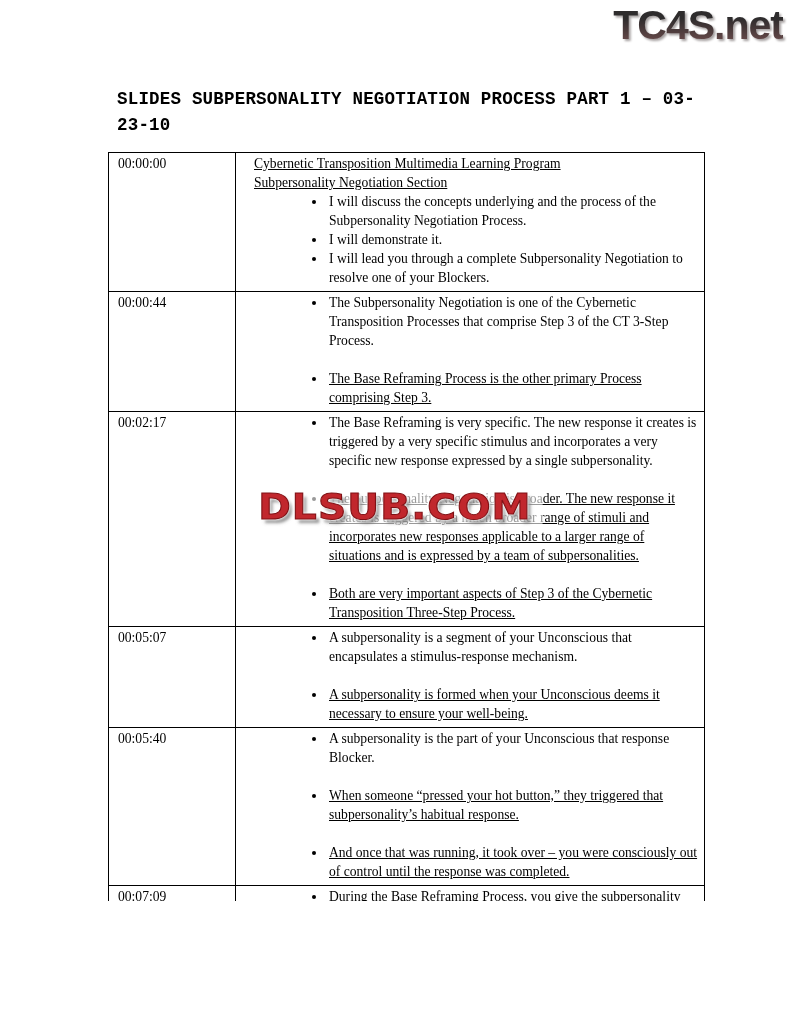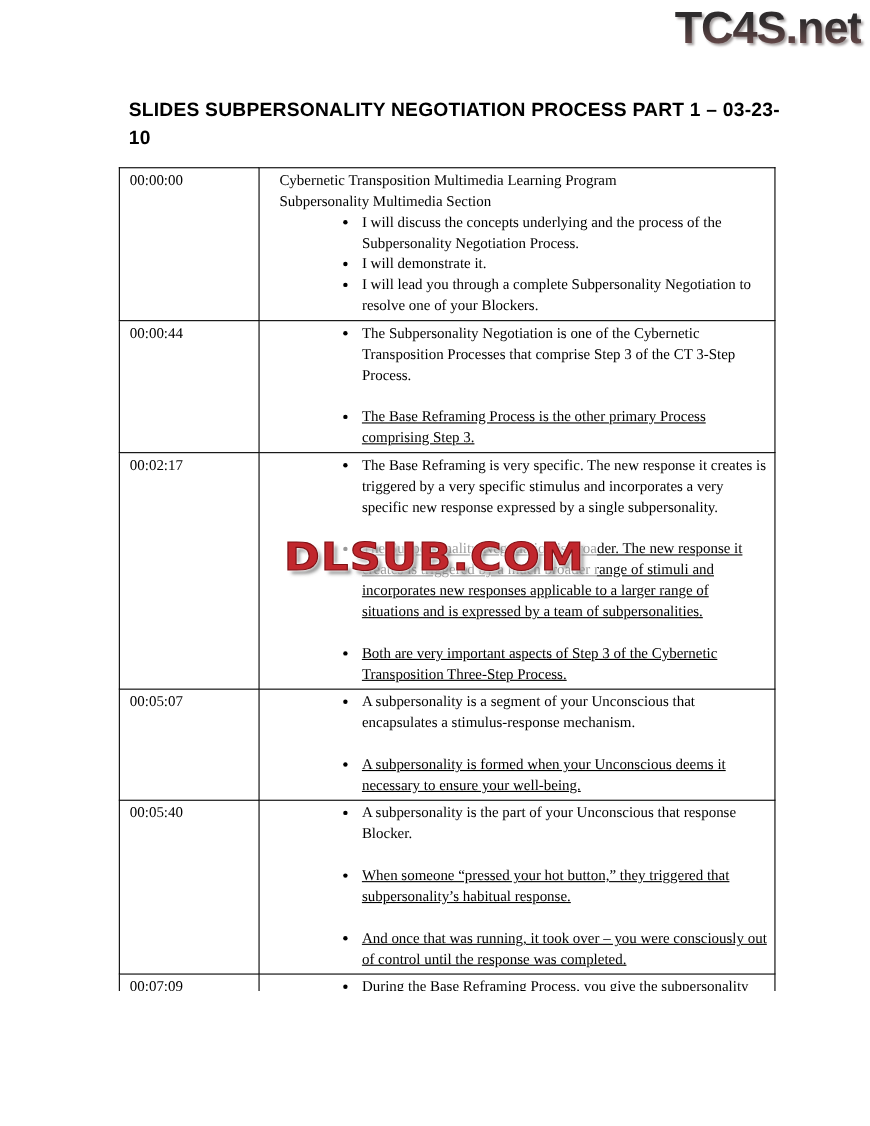--- a/index.html
+++ b/index.html
@@ -30,21 +30,21 @@
     filter: drop-shadow(2px 2px 1px rgba(155,150,150,0.9));
   }
 
   
   .title {
     position: absolute;
     left: 117px;
     top: 86px;
     width: 592px;
     margin: 0;
-    font-family: Liberation Sans, sans-serif;
+    font-family: Liberation Mono, monospace;
     font-weight: bold;
     font-size: 17.5px;
     line-height: 26px;
     letter-spacing: 0.2px;
     color: #000;
   }
 
   
   .transcript {
     position: absolute;
@@ -58,21 +58,21 @@
   .transcript td {
     border: 1px solid #000;
     vertical-align: top;
     padding: 1px 6px 4px 18px;
   }
   .transcript td.time-cell {
     width: 111px;
     padding-left: 9px;
     white-space: nowrap;
   }
-  .transcript .intro-line { margin: 0; }
+  .transcript .intro-line { margin: 0; text-decoration: underline; }
   .transcript ul {
     margin: 0;
     padding-left: 30px;
     list-style: disc outside;
   }
   .transcript ul.spaced li + li { margin-top: 19px; text-decoration: underline; }
   .transcript li { padding-left: 2px; margin-left: 43px; }
 
   
   .watermark {
@@ -122,21 +122,21 @@
   <div class="top-logo">TC4S.net</div>
 
   <h1 class="title">SLIDES SUBPERSONALITY NEGOTIATION PROCESS PART 1 – 03-23-10</h1>
 
   <table class="transcript">
     <tbody>
         <tr>
           <td class="time-cell">00:00:00</td>
           <td>
             <p class="intro-line">Cybernetic Transposition Multimedia Learning Program</p>
-            <p class="intro-line">Subpersonality Multimedia Section</p>
+            <p class="intro-line">Subpersonality Negotiation Section</p>
             <ul>
               <li>I will discuss the concepts underlying and the process of the Subpersonality Negotiation Process.</li>
               <li>I will demonstrate it.</li>
               <li>I will lead you through a complete Subpersonality Negotiation to resolve one of your Blockers.</li>
             </ul>
           </td>
         </tr>
         <tr>
           <td class="time-cell">00:00:44</td>
           <td>

